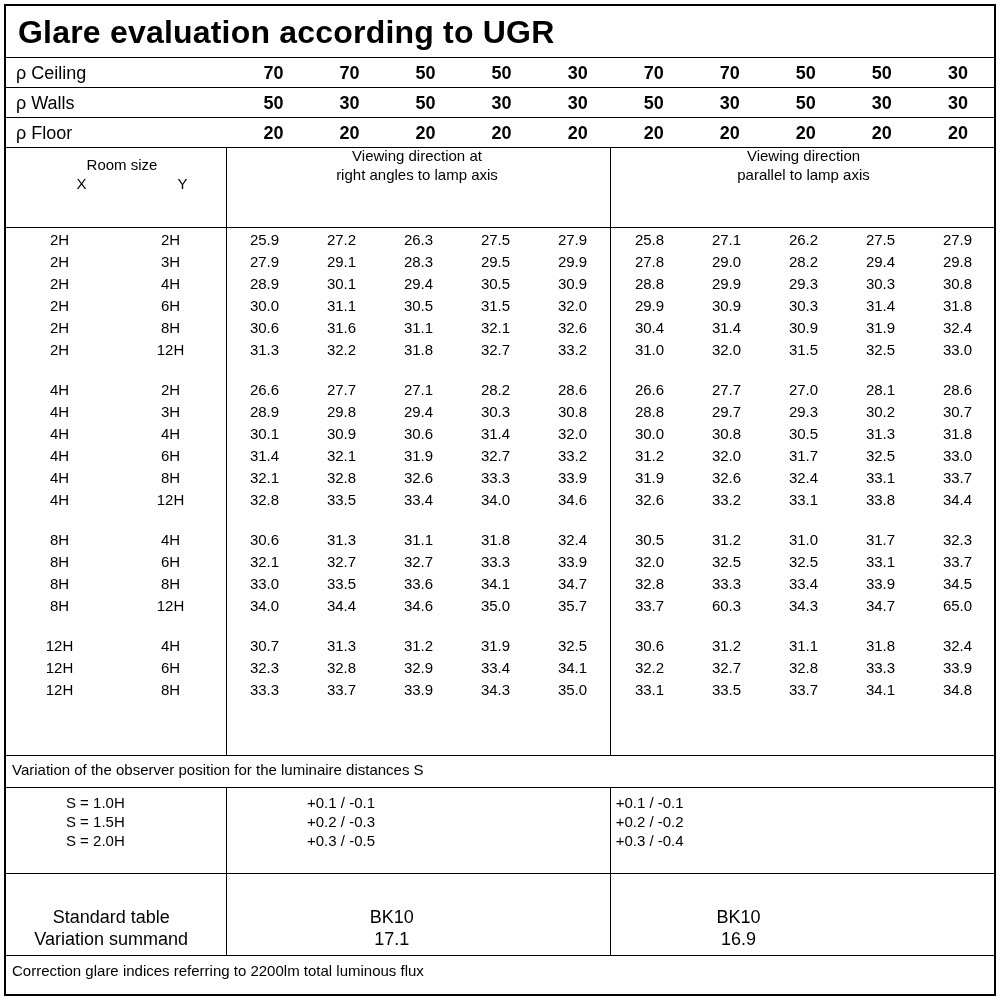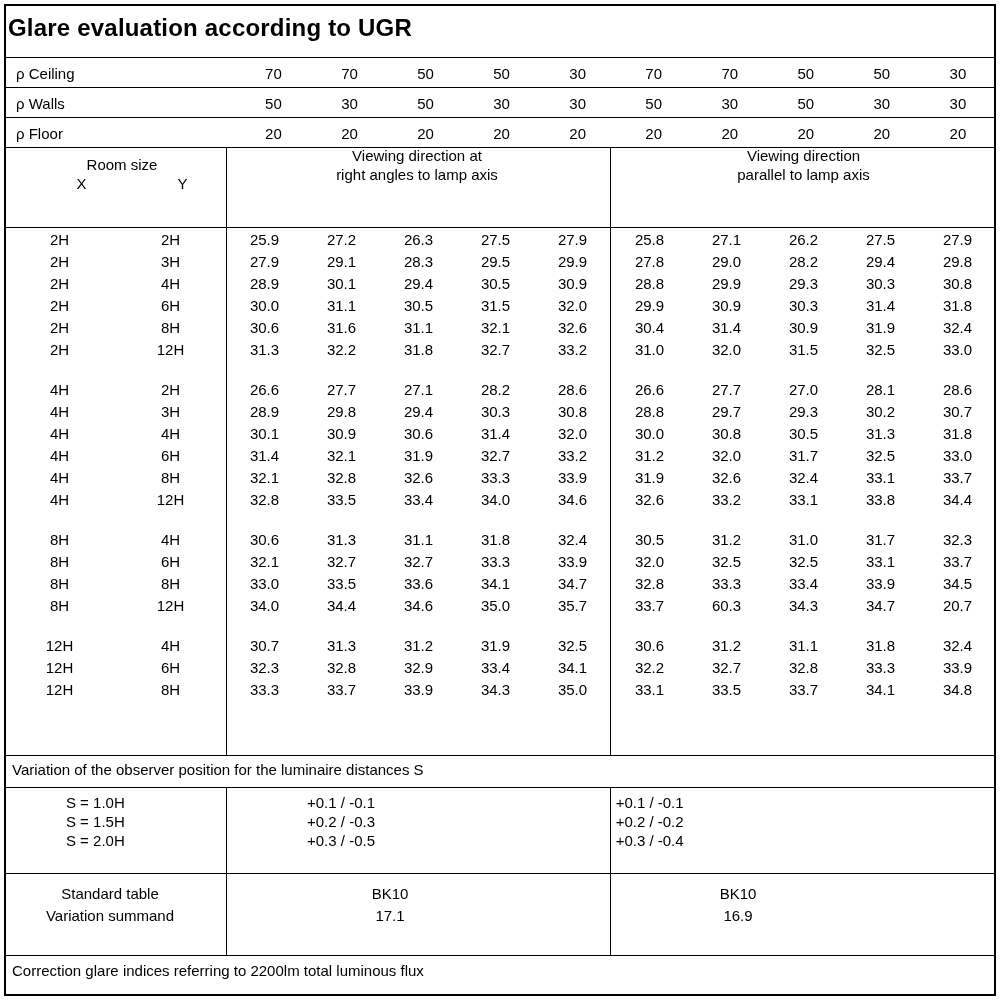--- a/index.html
+++ b/index.html
@@ -23,23 +23,23 @@
     position: absolute;
     left: 4px;
     top: 4px;
     width: 992px;
     height: 992px;
     box-sizing: border-box;
     border: 2px solid #000000;
   }
   .title {
     position: absolute;
-    left: 8px;
+    left: 18px;
     top: 14px;
-    font-size: 24px;
+    font-size: 32px;
     font-weight: bold;
     letter-spacing: 0.2px;
   }
   
   .hr {
     position: absolute;
     left: 4px;
     width: 992px;
     height: 1px;
     background: #000000;
@@ -47,37 +47,37 @@
   
   .vr {
     position: absolute;
     width: 1px;
     background: #000000;
   }
 
   .tbl {
     position: absolute;
     border-collapse: collapse;
-    font-size: 15px;
+    font-size: 18px;
   }
   .tbl td {
     padding: 0;
     margin: 0;
     text-align: center;
     white-space: nowrap;
   }
 
   
   #rho-table { left: 4px; top: 58px; width: 992px; }
   #rho-table td.lab {
     text-align: left;
     padding-left: 12px;
     width: 222px;
   }
-  #rho-table td.val { width: 77px; }
+  #rho-table td.val { width: 77px; font-weight: bold; }
   #rho-table tr { height: 30px; }
 
   
   .vd {
     position: absolute;
     text-align: center;
     font-size: 15px;
     line-height: 19px;
   }
   #vd-left { left: 226px; top: 146px; width: 382px; }
@@ -111,21 +111,21 @@
     text-align: center;
   }
   #variation-note { top: 761px; }
 
   #svar-table { left: 4px; top: 793px; width: 800px; font-size: 15px; }
   #svar-table tr { height: 19px; }
   #svar-table td.lab { width: 222px; text-align: center; }
   #svar-table td.c1 { width: 385px; text-align: center; }
   #svar-table td.c2 { width: 385px; text-align: center; }
 
-  #std-table { left: 4px; top: 882px; width: 908px; font-size: 15px; }
+  #std-table { left: 4px; top: 906px; width: 908px; font-size: 18px; }
   #std-table tr { height: 22px; }
   #std-table td.lab { width: 222px; text-align: center; }
   #std-table td.c1 { width: 385px; text-align: center; }
   #std-table td.c2 { width: 385px; text-align: center; }
 
   #footer-note { top: 962px; }
 </style>
 </head>
 <body>
 
@@ -433,21 +433,21 @@
           <td class="y">12H</td>
           <td class="v">34.0</td>
           <td class="v">34.4</td>
           <td class="v">34.6</td>
           <td class="v">35.0</td>
           <td class="v">35.7</td>
           <td class="v">33.7</td>
           <td class="v">60.3</td>
           <td class="v">34.3</td>
           <td class="v">34.7</td>
-          <td class="v">20.7</td>
+          <td class="v">65.0</td>
         </tr>
         <tr class="gap">
           <td colspan="12"></td>
         </tr>
         <tr>
           <td class="x">12H</td>
           <td class="y">4H</td>
           <td class="v">30.7</td>
           <td class="v">31.3</td>
           <td class="v">31.2</td>

